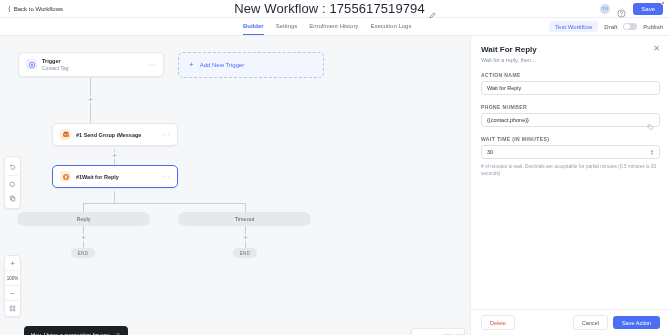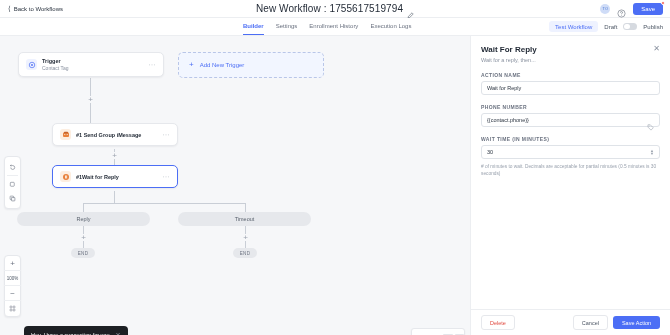--- a/index.html
+++ b/index.html
@@ -19,21 +19,21 @@
   }
   .back-btn {
     display: flex; align-items: center; gap: 3px;
     margin-left: 8px; font-size: 6px; color: #2b3440; cursor: pointer;
   }
   .chev-left { font-size: 7px; color: #3d4753; line-height: 1; }
   .title-wrap {
     position: absolute; left: 0; right: 0; text-align: center;
     display: flex; align-items: center; justify-content: center; gap: 4px;
   }
-  .wf-title { font-size: 10px; color: #1f2733; letter-spacing: .1px; }
+  .wf-title { font-size: 13px; color: #1f2733; letter-spacing: .1px; }
   .pencil-icon { width: 7px; height: 7px; display: inline-block; cursor: pointer; }
   .top-right {
     margin-left: auto; display: flex; align-items: center; gap: 7px;
     padding-right: 7px;
   }
   .avatar {
     width: 10px; height: 10px; border-radius: 50%;
     background: #cfdcf7; color: #4a79d6;
     font-size: 4px; display: flex; align-items: center; justify-content: center;
     cursor: pointer;

